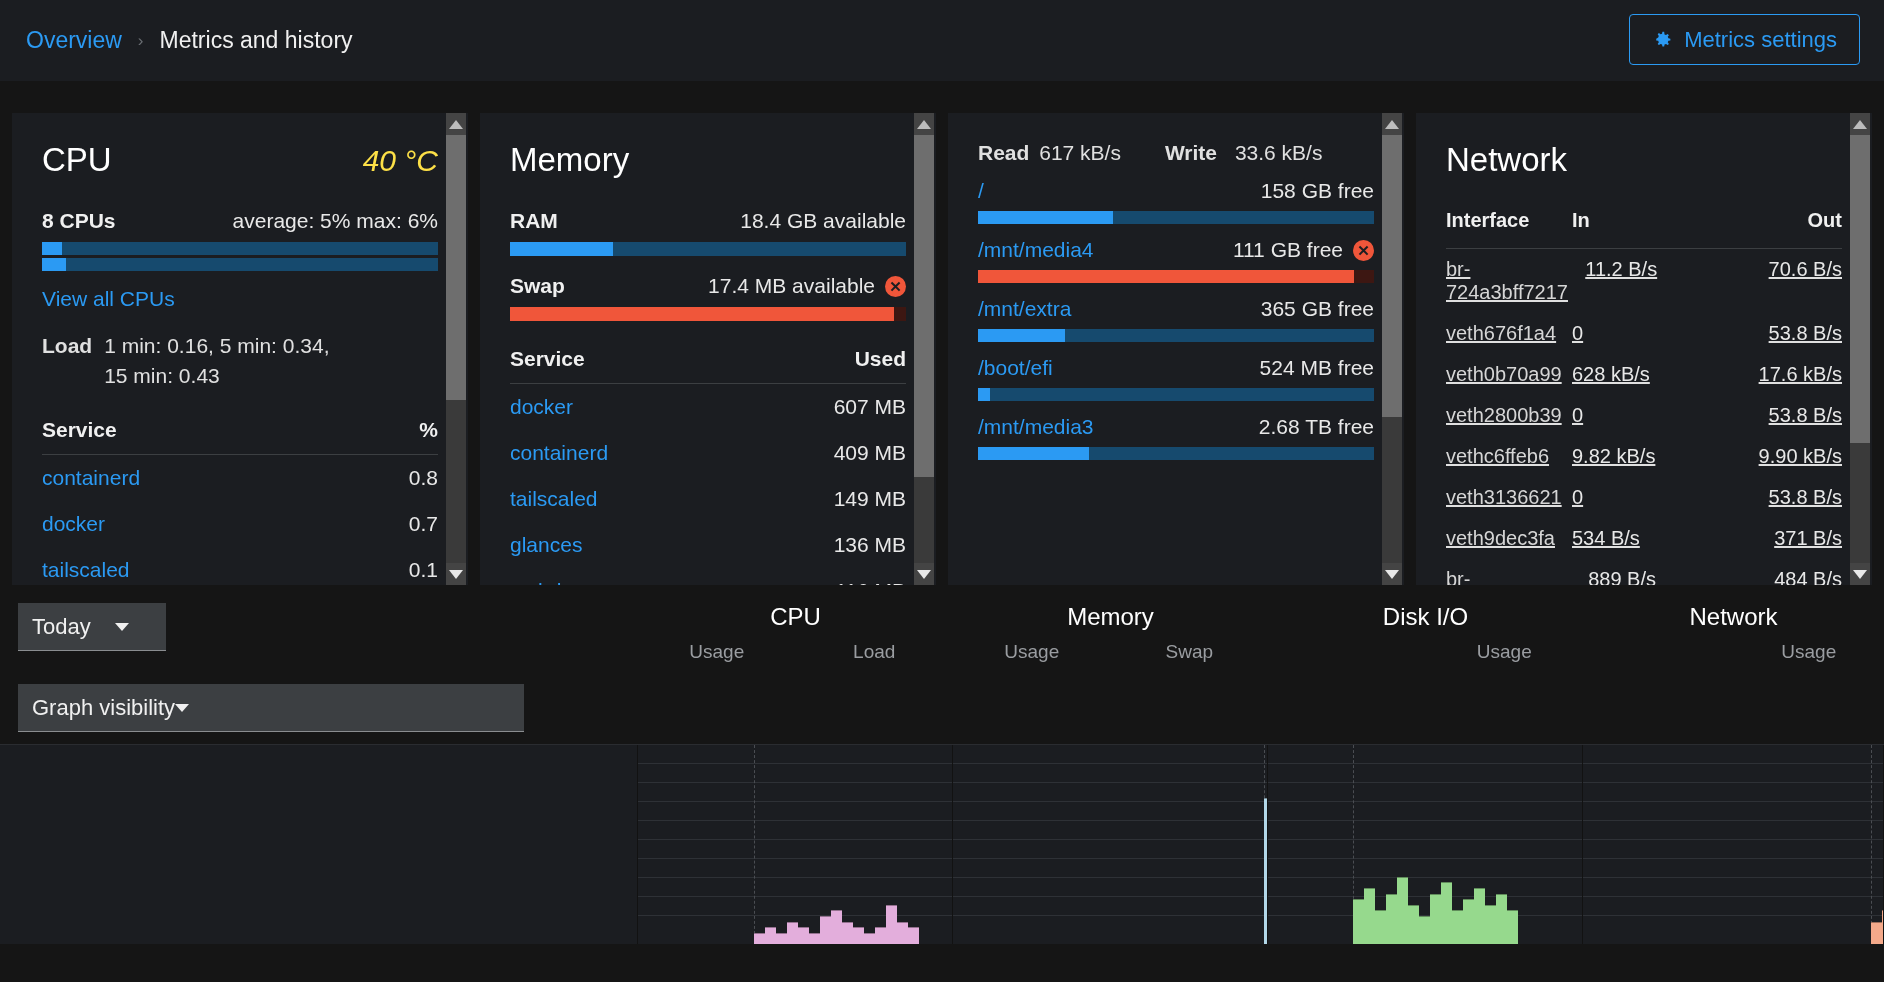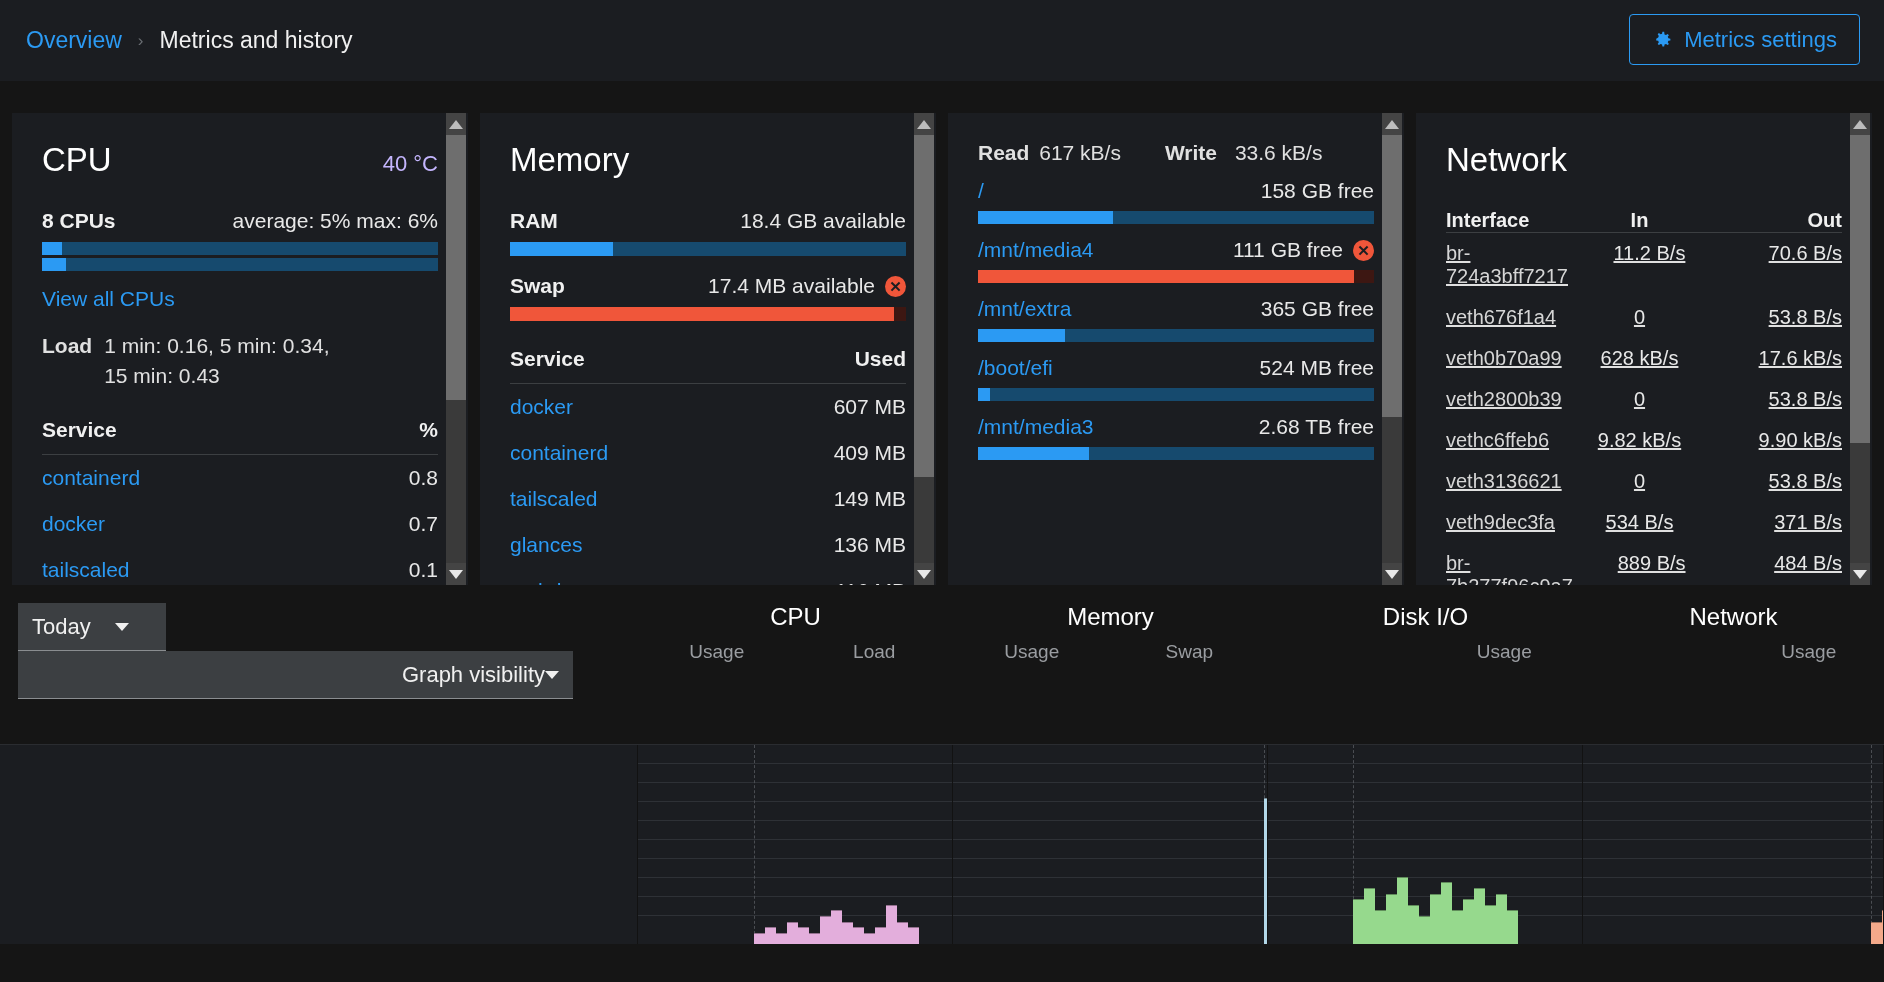--- a/index.html
+++ b/index.html
@@ -60,21 +60,21 @@
     padding: 28px 30px 0 30px;
     overflow: hidden;
   }
   .card-title {
     font-size: 33px;
     font-weight: 400;
     color: #fff;
     margin-bottom: 30px;
     display: flex; justify-content: space-between; align-items: baseline;
   }
-  .card-title .temp { font-size: 22px; color: #c4b5fd; }
+  .card-title .temp { font-size: 30px; color: #fde047; font-style: italic; }
 
   
   .metric-line {
     display: flex; justify-content: space-between; align-items: center;
     font-size: 21px; margin-bottom: 9px;
   }
   .metric-line .lbl { font-weight: bold; color: #f0f0f0; text-align: right; }
   .metric-line .val { color: #e8e8e8; }
 
   .bar {
@@ -103,24 +103,24 @@
   }
   .tbl-row {
     display: flex; justify-content: space-between;
     font-size: 21px; padding: 11px 0;
   }
   .tbl-row .name { color: #2b9af3; cursor: pointer; }
   .tbl-row .num { color: #e8e8e8; }
 
   
   .net-head, .net-row { display: flex; font-size: 20px; }
-  .net-head { font-weight: bold; color:#f0f0f0; padding-bottom: 0; border-bottom:1px solid #3c3f42; }
+  .net-head { font-weight: bold; color:#f0f0f0; padding-bottom: 16px; border-bottom:1px solid #3c3f42; }
   .net-row { padding: 9px 0; text-decoration: underline; }
   .net-c1 { flex: 1 1 auto; text-align: left; }
-  .net-c2 { width: 135px; text-align: center; }
+  .net-c2 { width: 135px; text-align: left; }
   .net-c3 { width: 135px; text-align: right; }
   .net-row .net-c1 { color:#d6d6d6; }
   .net-row .net-c2, .net-row .net-c3 { color:#e8e8e8; }
 
   
   .disk-entry { margin-bottom: 14px; }
   .disk-head { display:flex; justify-content: space-between; align-items:center; font-size:21px; margin-bottom: 8px; }
   .disk-head .mount { color: #2b9af3; cursor:pointer; }
   .disk-head .free { color:#e8e8e8; display:flex; align-items:center; gap:10px; }
 
@@ -157,21 +157,21 @@
   .dropdown {
     background: #3c3f42;
     border-bottom: 1px solid #8a8d90;
     height: 48px;
     display:flex; align-items:center;
     padding: 0 14px;
     font-size: 22px; color: #f0f0f0;
     cursor: pointer;
   }
   .dd-today { width: 148px; justify-content: flex-start; gap: 24px; }
-  .dd-visibility { width: 555px; justify-content: flex-end; }
+  .dd-visibility { width: 506px; justify-content: flex-start; margin-top: 33px; }
   .caret { width: 0; height: 0; border-left: 7px solid transparent; border-right: 7px solid transparent; border-top: 8px solid #f0f0f0; }
 
   .mid-right { flex: 1; display: flex; }
   .gcol { position: relative; }
   .g-title {
     font-size: 24px; color: #fff; text-align: center;
     margin-bottom: 10px;
   }
   .g-subs { display: flex; }
   .g-sub { flex:1; text-align:center; font-size: 19px; color: #9a9da1; }

